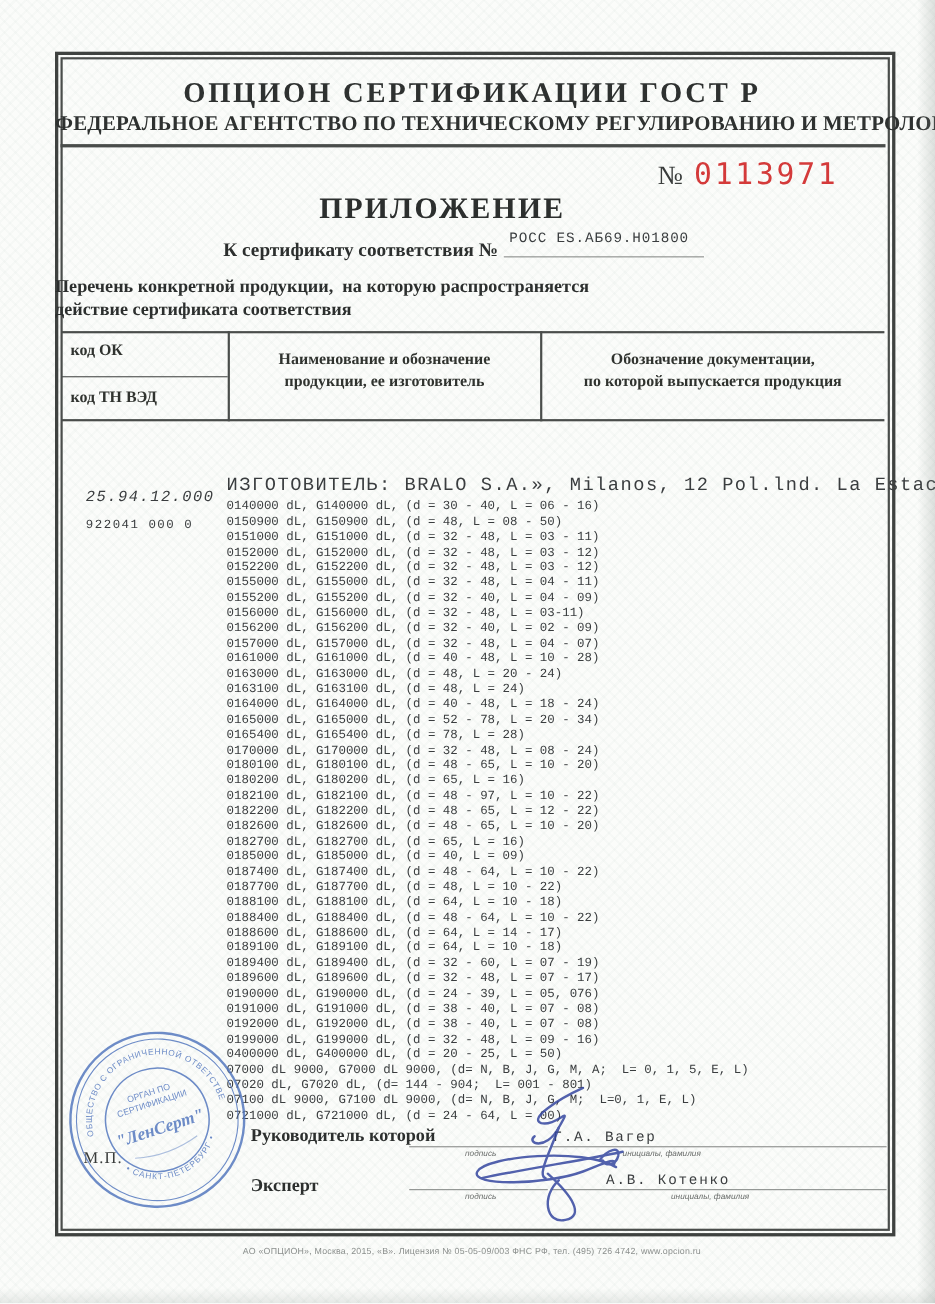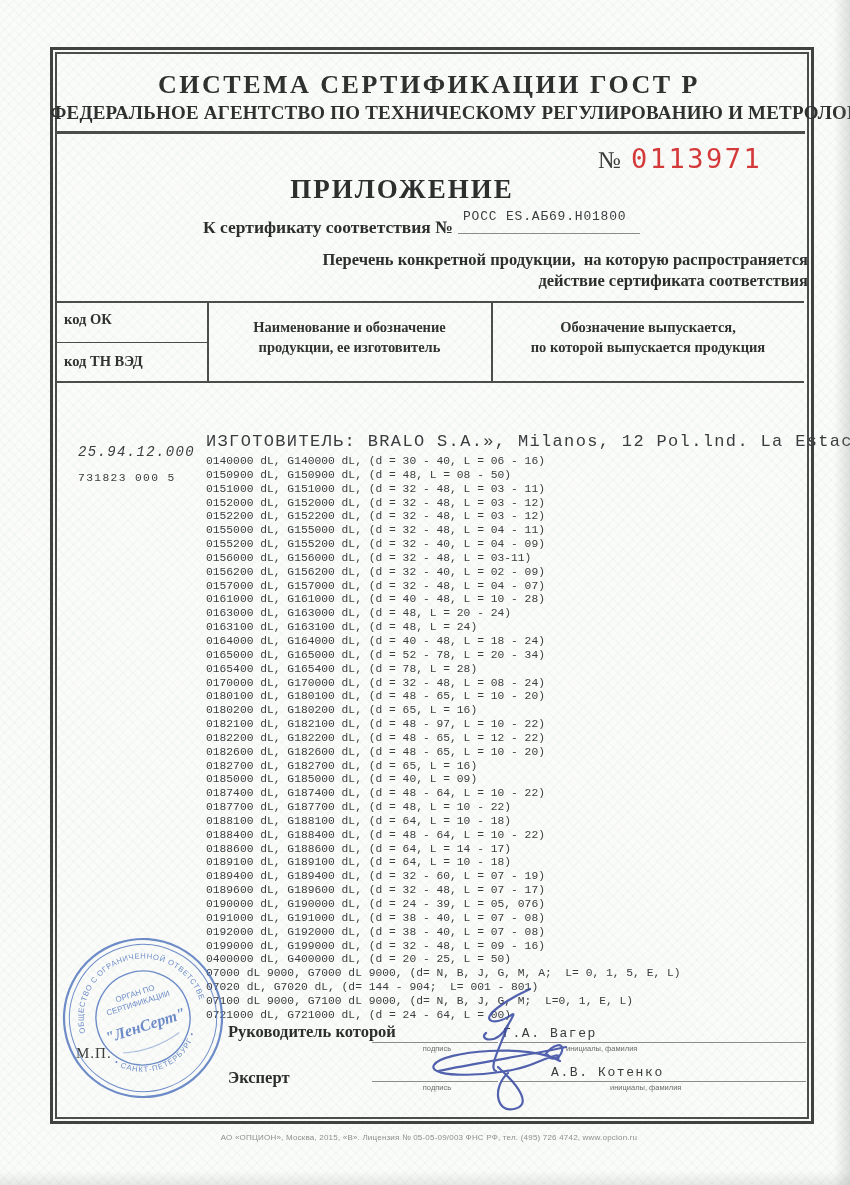--- a/index.html
+++ b/index.html
@@ -41,21 +41,21 @@
     border-top:3px solid #4a4d4b;}
   .num-block{left:598px;top:143px;font-size:24px;color:#3a3d3c;white-space:nowrap;}
   .num-red{font-family:"DejaVu Sans Mono", monospace;font-size:27px;color:#d43a3a;letter-spacing:2.5px;margin-left:10px;}
   .heading{
     left:50px;top:174px;width:704px;text-align:center;
     font-size:27px;font-weight:bold;letter-spacing:2px;color:#2c2f2e;
   }
   .cert-label{left:203px;top:217px;font-size:17.5px;font-weight:bold;color:#2c2f2e;}
   .cert-value{left:463px;top:209px;font-family:"Liberation Mono", monospace;font-size:13px;letter-spacing:0.8px;color:#3c3f3e;}
   .cert-underline{left:458px;top:233px;width:182px;border-top:1.2px solid #8a8d8b;}
-  .desc{left:50px;width:758px;text-align:right;font-size:16.5px;font-weight:bold;color:#2c2f2e;white-space:pre;}
+  .desc{left:50px;width:758px;text-align:left;font-size:16.5px;font-weight:bold;color:#2c2f2e;white-space:pre;}
   .desc1{top:250px;} .desc2{top:271px;}
 
   
   .t-line{background:#4a4d4b;}
   .t-top{left:56px;top:301px;width:748px;height:2px;}
   .t-bottom{left:56px;top:381px;width:748px;height:2px;}
   .t-v1{left:207px;top:301px;width:1.5px;height:82px;}
   .t-v2{left:491px;top:301px;width:1.5px;height:82px;}
   .t-mid{left:56px;top:342px;width:151px;height:1.2px;}
   .th{font-size:14.5px;font-weight:bold;color:#30332f;}
@@ -73,21 +73,21 @@
 
   
   .sig-label{font-size:16.5px;font-weight:bold;color:#2c2f2e;}
   .sig1-label{left:228px;top:1022px;}
   .sig2-label{left:228px;top:1068px;}
   .sig-line{border-top:1.2px solid #8a8d8b;height:0;}
   .sig1-line-a{left:372px;top:1042px;width:126px;}
   .sig1-line-b{left:502px;top:1042px;width:304px;}
   .sig2-line-a{left:372px;top:1081px;width:126px;}
   .sig2-line-b{left:502px;top:1081px;width:304px;}
-  .tiny{font-family:"Liberation Sans", sans-serif;font-size:7.5px;color:#6a6d6b;}
+  .tiny{font-family:"Liberation Sans", sans-serif;font-size:7.5px;color:#6a6d6b;font-style:italic;}
   .sig1-podp{left:402px;top:1044px;width:70px;text-align:center;}
   .sig2-podp{left:402px;top:1083px;width:70px;text-align:center;}
   .sig1-init{left:566px;top:1044px;}
   .sig2-init{left:610px;top:1083px;}
   .sig-name{font-family:"Liberation Mono", monospace;font-size:13px;letter-spacing:1.6px;color:#3a3d3f;}
   .sig1-name{left:503px;top:1026px;}
   .sig2-name{left:503px;top:1065px;padding-left:48px;}
   .mp{left:76px;top:1045px;font-size:15px;color:#3a3d3c;letter-spacing:1px;}
 
   .stamp{left:58px;top:933px;width:170px;height:170px;opacity:0.82;}
@@ -100,21 +100,21 @@
 </style>
 </head>
 <body>
 
 <div class="page">
 
   <div class="frame">
     <div class="frame-inner"></div>
   </div>
 
-  <div class="abs title-main">СИСТЕМА СЕРТИФИКАЦИИ ГОСТ Р</div>
+  <div class="abs title-main">ОПЦИОН СЕРТИФИКАЦИИ ГОСТ Р</div>
   <div class="abs title-sub">ФЕДЕРАЛЬНОЕ АГЕНТСТВО ПО ТЕХНИЧЕСКОМУ РЕГУЛИРОВАНИЮ И МЕТРОЛОГИИ</div>
   <div class="abs header-rule"></div>
 
   <div class="abs num-block">
     <span>№</span><span class="num-red">0113971</span>
   </div>
 
   <div class="abs heading">ПРИЛОЖЕНИЕ</div>
   <div class="abs cert-label">К сертификату соответствия №</div>
   <div class="abs cert-value mono">РОСС ES.АБ69.H01800</div>
@@ -127,29 +127,29 @@
   <div class="abs t-line t-v1"></div>
   <div class="abs t-line t-v2"></div>
   <div class="abs t-line t-mid"></div>
   <div class="abs th th-ok">код ОК</div>
   <div class="abs th th-tnved">код ТН ВЭД</div>
   <div class="abs th th-col2">
     <div>Наименование и обозначение</div>
     <div>продукции, ее изготовитель</div>
   </div>
   <div class="abs th th-col3">
-    <div>Обозначение выпускается,</div>
+    <div>Обозначение документации,</div>
     <div>по которой выпускается продукция</div>
   </div>
 
   <div class="abs mono manufacturer">
     <div>ИЗГОТОВИТЕЛЬ: BRALO S.A.», Milanos, 12 Pol.lnd. La Estacion 28320</div>
   </div>
   <div class="abs mono code-ok">25.94.12.000</div>
-  <div class="abs mono code-tnved">731823 000 5</div>
+  <div class="abs mono code-tnved">922041 000 0</div>
   <div class="abs mono products"><div>0140000 dL, G140000 dL, (d = 30 - 40, L = 06 - 16)</div><div>0150900 dL, G150900 dL, (d = 48, L = 08 - 50)</div><div>0151000 dL, G151000 dL, (d = 32 - 48, L = 03 - 11)</div><div>0152000 dL, G152000 dL, (d = 32 - 48, L = 03 - 12)</div><div>0152200 dL, G152200 dL, (d = 32 - 48, L = 03 - 12)</div><div>0155000 dL, G155000 dL, (d = 32 - 48, L = 04 - 11)</div><div>0155200 dL, G155200 dL, (d = 32 - 40, L = 04 - 09)</div><div>0156000 dL, G156000 dL, (d = 32 - 48, L = 03-11)</div><div>0156200 dL, G156200 dL, (d = 32 - 40, L = 02 - 09)</div><div>0157000 dL, G157000 dL, (d = 32 - 48, L = 04 - 07)</div><div>0161000 dL, G161000 dL, (d = 40 - 48, L = 10 - 28)</div><div>0163000 dL, G163000 dL, (d = 48, L = 20 - 24)</div><div>0163100 dL, G163100 dL, (d = 48, L = 24)</div><div>0164000 dL, G164000 dL, (d = 40 - 48, L = 18 - 24)</div><div>0165000 dL, G165000 dL, (d = 52 - 78, L = 20 - 34)</div><div>0165400 dL, G165400 dL, (d = 78, L = 28)</div><div>0170000 dL, G170000 dL, (d = 32 - 48, L = 08 - 24)</div><div>0180100 dL, G180100 dL, (d = 48 - 65, L = 10 - 20)</div><div>0180200 dL, G180200 dL, (d = 65, L = 16)</div><div>0182100 dL, G182100 dL, (d = 48 - 97, L = 10 - 22)</div><div>0182200 dL, G182200 dL, (d = 48 - 65, L = 12 - 22)</div><div>0182600 dL, G182600 dL, (d = 48 - 65, L = 10 - 20)</div><div>0182700 dL, G182700 dL, (d = 65, L = 16)</div><div>0185000 dL, G185000 dL, (d = 40, L = 09)</div><div>0187400 dL, G187400 dL, (d = 48 - 64, L = 10 - 22)</div><div>0187700 dL, G187700 dL, (d = 48, L = 10 - 22)</div><div>0188100 dL, G188100 dL, (d = 64, L = 10 - 18)</div><div>0188400 dL, G188400 dL, (d = 48 - 64, L = 10 - 22)</div><div>0188600 dL, G188600 dL, (d = 64, L = 14 - 17)</div><div>0189100 dL, G189100 dL, (d = 64, L = 10 - 18)</div><div>0189400 dL, G189400 dL, (d = 32 - 60, L = 07 - 19)</div><div>0189600 dL, G189600 dL, (d = 32 - 48, L = 07 - 17)</div><div>0190000 dL, G190000 dL, (d = 24 - 39, L = 05, 076)</div><div>0191000 dL, G191000 dL, (d = 38 - 40, L = 07 - 08)</div><div>0192000 dL, G192000 dL, (d = 38 - 40, L = 07 - 08)</div><div>0199000 dL, G199000 dL, (d = 32 - 48, L = 09 - 16)</div><div>0400000 dL, G400000 dL, (d = 20 - 25, L = 50)</div><div>07000 dL 9000, G7000 dL 9000, (d= N, B, J, G, M, A;  L= 0, 1, 5, E, L)</div><div>07020 dL, G7020 dL, (d= 144 - 904;  L= 001 - 801)</div><div>07100 dL 9000, G7100 dL 9000, (d= N, B, J, G, M;  L=0, 1, E, L)</div><div>0721000 dL, G721000 dL, (d = 24 - 64, L = 00)</div></div>
 
   <div class="abs sig-label sig1-label">Руководитель которой</div>
   <div class="abs sig-line sig1-line-a"></div>
   <div class="abs sig-line sig1-line-b"></div>
   <div class="abs tiny sig1-podp">подпись</div>
   <div class="abs sig-name sig1-name">Г.А. Вагер</div>
   <div class="abs tiny sig1-init">инициалы, фамилия</div>
 
   <div class="abs sig-label sig2-label">Эксперт</div>

